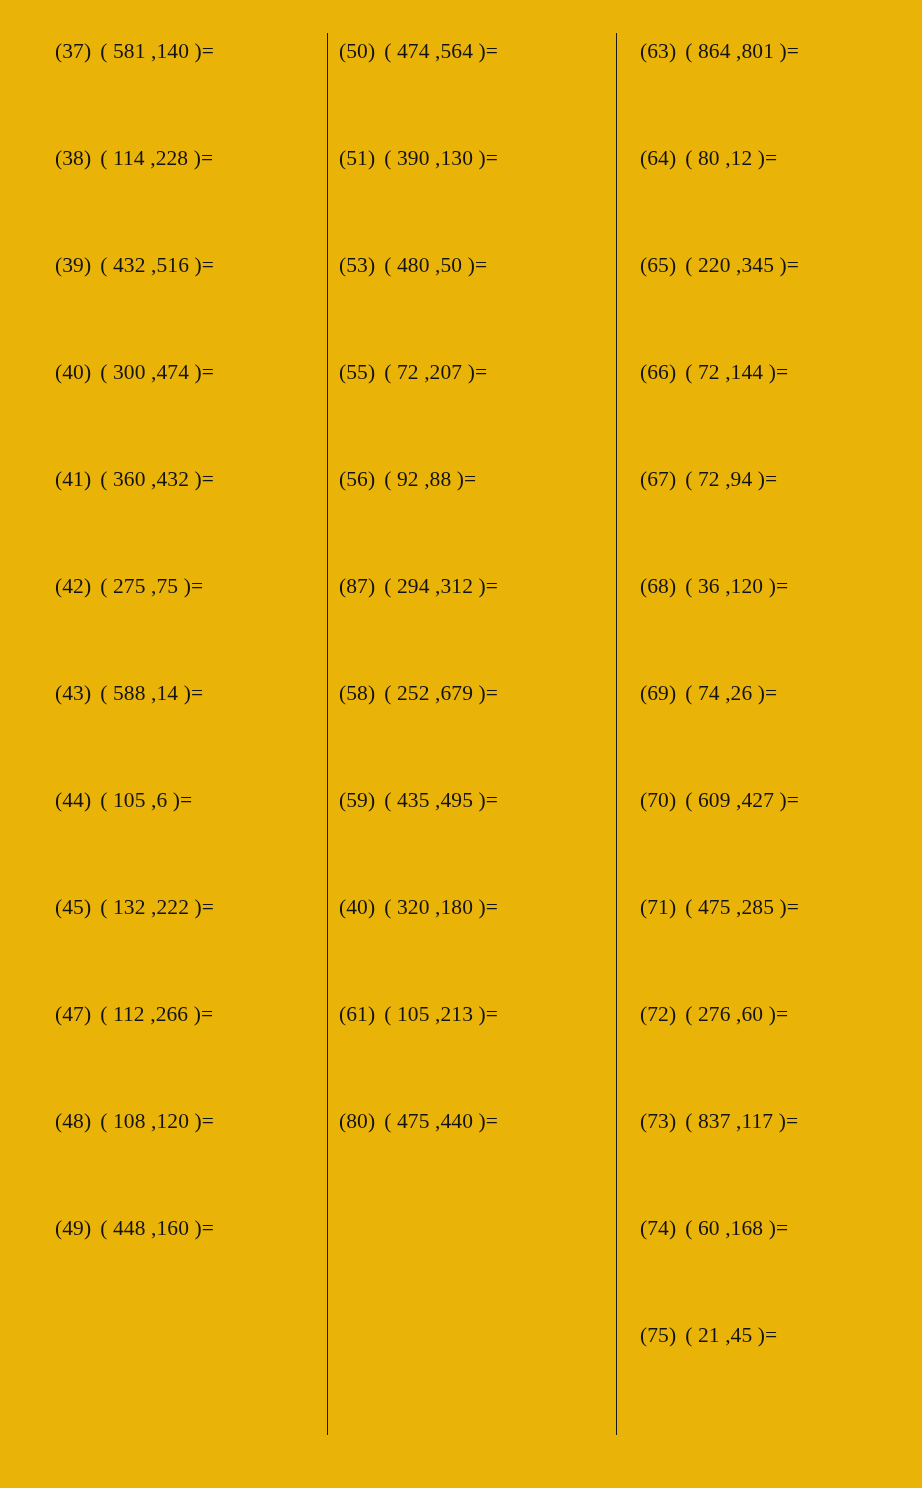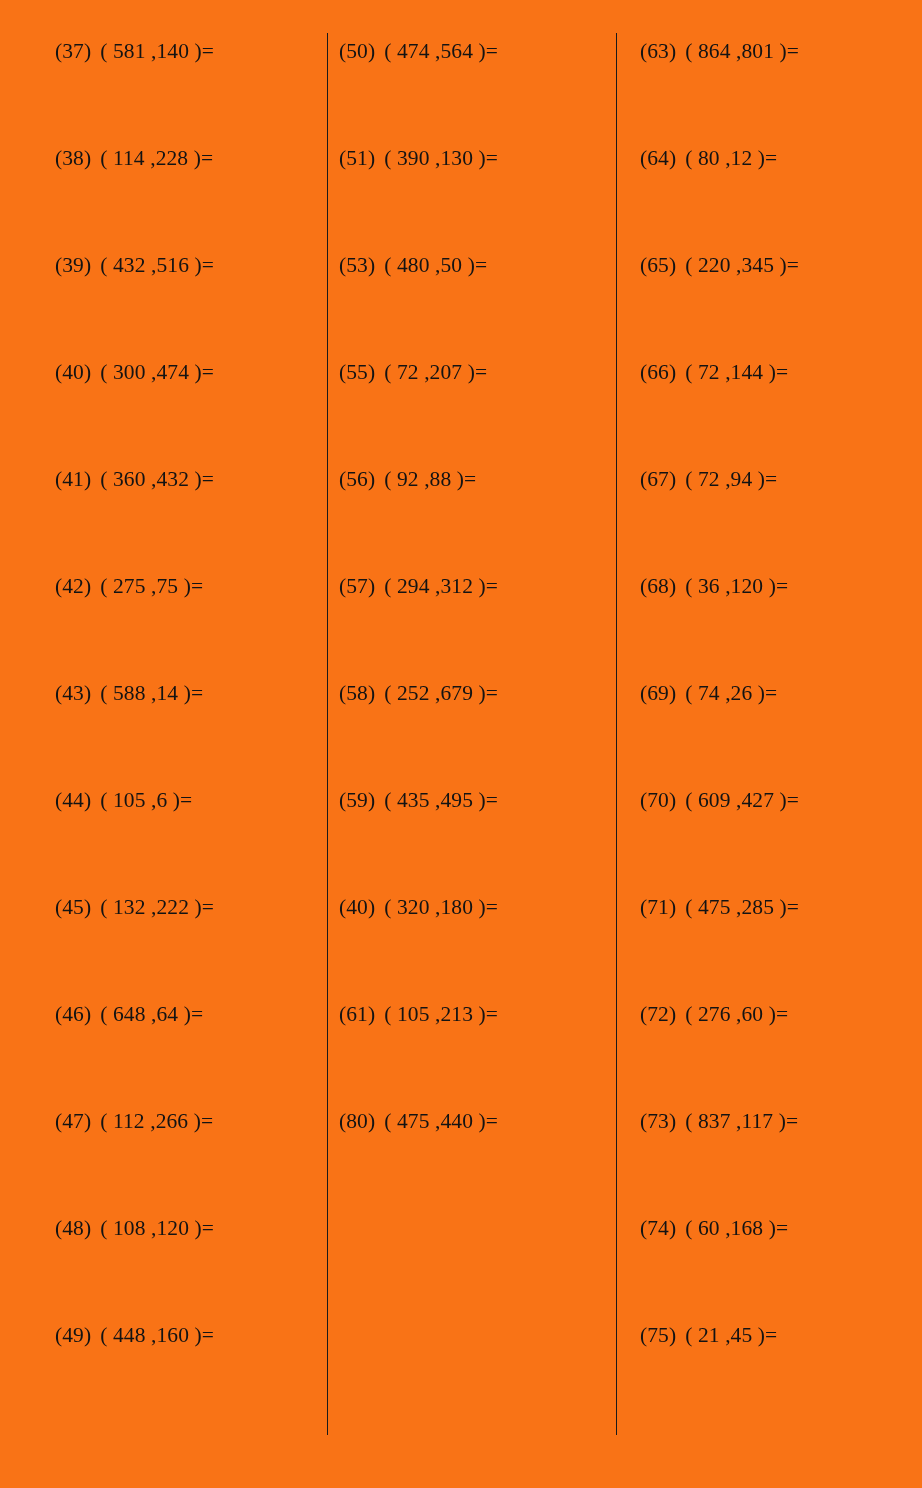--- a/index.html
+++ b/index.html
@@ -6,21 +6,21 @@
   html, body {
     margin: 0;
     padding: 0;
     background: #ffffff;
   }
 
   .page {
     position: relative;
     width: 922px;
     height: 1488px;
-    background: #f97316;
+    background: #eab308;
     overflow: hidden;
     font-family: "Liberation Serif", "DejaVu Serif", serif;
     color: #131313;
   }
 
   
   .divider {
     position: absolute;
     top: 33px;
     height: 1402px;
@@ -76,32 +76,31 @@
     <div class="column c1">
         <div class="problem"><span class="num">(37)</span><span class="expr">( 581 ,140 )=</span></div>
         <div class="problem"><span class="num">(38)</span><span class="expr">( 114 ,228 )=</span></div>
         <div class="problem"><span class="num">(39)</span><span class="expr">( 432 ,516 )=</span></div>
         <div class="problem"><span class="num">(40)</span><span class="expr">( 300 ,474 )=</span></div>
         <div class="problem"><span class="num">(41)</span><span class="expr">( 360 ,432 )=</span></div>
         <div class="problem"><span class="num">(42)</span><span class="expr">( 275 ,75 )=</span></div>
         <div class="problem"><span class="num">(43)</span><span class="expr">( 588 ,14 )=</span></div>
         <div class="problem"><span class="num">(44)</span><span class="expr">( 105 ,6 )=</span></div>
         <div class="problem"><span class="num">(45)</span><span class="expr">( 132 ,222 )=</span></div>
-        <div class="problem"><span class="num">(46)</span><span class="expr">( 648 ,64 )=</span></div>
         <div class="problem"><span class="num">(47)</span><span class="expr">( 112 ,266 )=</span></div>
         <div class="problem"><span class="num">(48)</span><span class="expr">( 108 ,120 )=</span></div>
         <div class="problem"><span class="num">(49)</span><span class="expr">( 448 ,160 )=</span></div>
       </div>
     <div class="column c2">
         <div class="problem"><span class="num">(50)</span><span class="expr">( 474 ,564 )=</span></div>
         <div class="problem"><span class="num">(51)</span><span class="expr">( 390 ,130 )=</span></div>
         <div class="problem"><span class="num">(53)</span><span class="expr">( 480 ,50 )=</span></div>
         <div class="problem"><span class="num">(55)</span><span class="expr">( 72 ,207 )=</span></div>
         <div class="problem"><span class="num">(56)</span><span class="expr">( 92 ,88 )=</span></div>
-        <div class="problem"><span class="num">(57)</span><span class="expr">( 294 ,312 )=</span></div>
+        <div class="problem"><span class="num">(87)</span><span class="expr">( 294 ,312 )=</span></div>
         <div class="problem"><span class="num">(58)</span><span class="expr">( 252 ,679 )=</span></div>
         <div class="problem"><span class="num">(59)</span><span class="expr">( 435 ,495 )=</span></div>
         <div class="problem"><span class="num">(40)</span><span class="expr">( 320 ,180 )=</span></div>
         <div class="problem"><span class="num">(61)</span><span class="expr">( 105 ,213 )=</span></div>
         <div class="problem"><span class="num">(80)</span><span class="expr">( 475 ,440 )=</span></div>
       </div>
     <div class="column c3">
         <div class="problem"><span class="num">(63)</span><span class="expr">( 864 ,801 )=</span></div>
         <div class="problem"><span class="num">(64)</span><span class="expr">( 80 ,12 )=</span></div>
         <div class="problem"><span class="num">(65)</span><span class="expr">( 220 ,345 )=</span></div>

